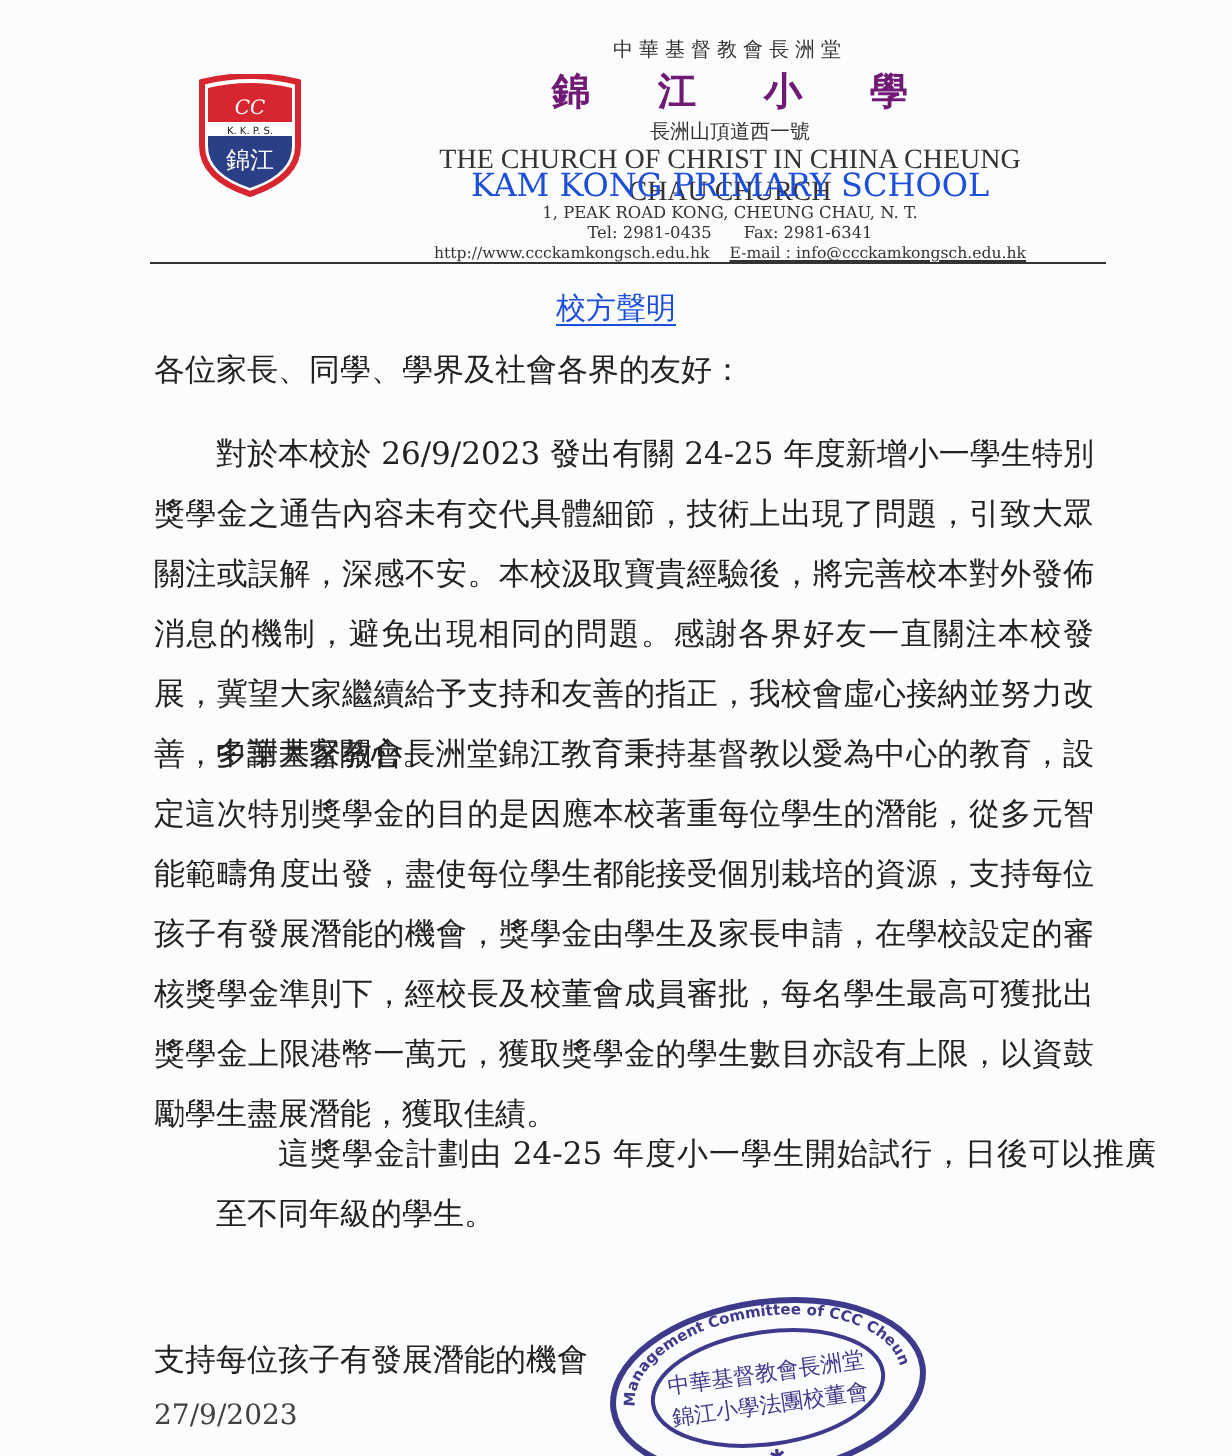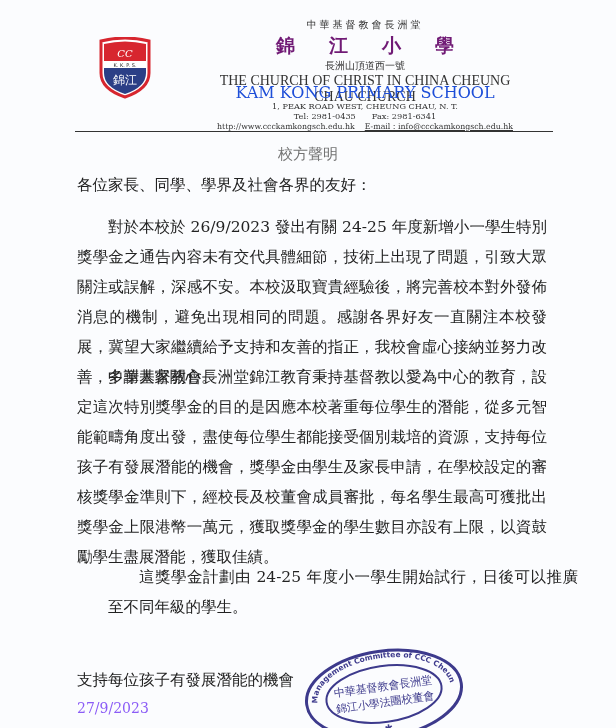--- a/index.html
+++ b/index.html
@@ -19,35 +19,35 @@
   .lh-church-en { position: absolute; top: 73px; left: 0; width: 100%; font-size: 14px; color: #333; font-family: Liberation Serif, serif; }
   .lh-school-en { position: absolute; top: 83px; left: 0; width: 100%; font-size: 16px; font-weight: normal; color: #1d4ed8; }
   .lh-address-en { position: absolute; top: 101px; left: 0; width: 100%; font-size: 8.2px; color: #333; }
   .lh-phone { position: absolute; top: 111px; left: 0; width: 100%; font-size: 8.2px; color: #333; }
   .lh-phone span + span { margin-left: 16px; }
   .lh-web { position: absolute; top: 121px; left: 0; width: 100%; font-size: 7.8px; color: #333; white-space: nowrap; }
   .lh-web span + span { margin-left: 10px; text-decoration: underline; }
   .lh-rule { position: absolute; left: 75px; top: 131px; width: 478px; height: 0; border-top: 1.5px solid #333; }
 
   .doc-title { position: absolute; left: 0; width: 616px; top: 145px; text-align: center; font-size: 15px; }
-  .doc-title span { text-underline-offset: 3px; color: #737373; }
+  .doc-title span { text-decoration: underline; text-underline-offset: 3px; color: #1d4ed8; }
 
   .salutation { position: absolute; left: 77px; top: 175px; font-size: 15.5px; color: #222; text-align: right; }
 
   .para {
     position: absolute; left: 77px; width: 470px;
     font-size: 15.5px; line-height: 30px; color: #222;
     text-indent: 2em; text-align: justify; margin: 0;
   }
   .p1 { top: 212px; }
   .p2 { top: 362px; }
   .p3 { top: 562px; margin-left: 31px; }
 
   .sign-name { position: absolute; left: 77px; top: 670px; font-size: 15.5px; color: #222; }
-  .sign-date { position: absolute; left: 77px; top: 700px; font-size: 14px; color: #8b5cf6; }
+  .sign-date { position: absolute; left: 77px; top: 700px; font-size: 14px; color: #404040; }
 
   .stamp { position: absolute; left: 303px; top: 648px; width: 162px; height: 92px; transform: rotate(-8deg); }
 </style>
 </head>
 <body>
 
 <div class="letterhead">
   <svg class="logo" viewBox="0 0 54 62">
     <path d="M3 4 Q27 -2 51 4 L51 36 Q51 52 27 60 Q3 52 3 36 Z" fill="#ffffff" stroke="#d7262f" stroke-width="3"></path>
     <path d="M6 7 Q27 2 48 7 L48 24 L6 24 Z" fill="#d7262f"></path>
@@ -57,21 +57,21 @@
     <text x="27" y="30" text-anchor="middle" font-size="5" fill="#222" font-family="DejaVu Sans, sans-serif">K. K. P. S.</text>
     <text x="27" y="47" text-anchor="middle" font-size="12" fill="#ffffff" font-family="DejaVu Sans, sans-serif">錦江</text>
   </svg>
 
   <div class="lh-text">
     <div class="lh-church-zh">中華基督教會長洲堂</div>
     <div class="lh-school-zh">錦江小學</div>
     <div class="lh-address-zh">長洲山頂道西一號</div>
     <div class="lh-church-en">THE CHURCH OF CHRIST IN CHINA CHEUNG CHAU CHURCH</div>
     <div class="lh-school-en">KAM KONG PRIMARY SCHOOL</div>
-    <div class="lh-address-en">1, PEAK ROAD WEST, CHEUNG CHAU, N. T.</div>
+    <div class="lh-address-en">1, PEAK ROAD KONG, CHEUNG CHAU, N. T.</div>
     <div class="lh-phone">
       <span>Tel: 2981-0435</span><span>Fax: 2981-6341</span>
     </div>
     <div class="lh-web">
       <span>http://www.ccckamkongsch.edu.hk</span><span>E-mail：info@ccckamkongsch.edu.hk</span>
     </div>
   </div>
   <div class="lh-rule"></div>
 </div>
 

